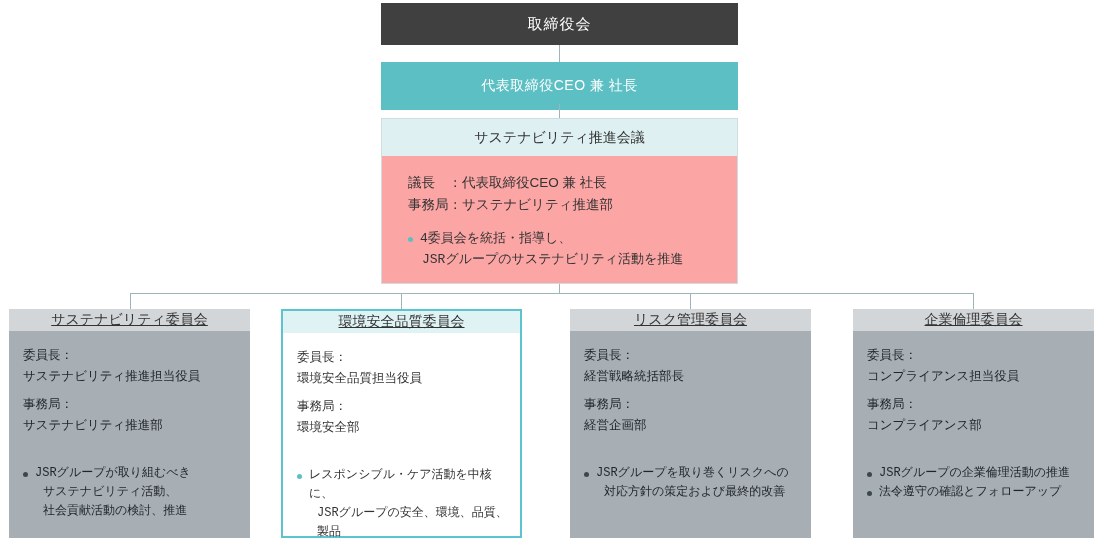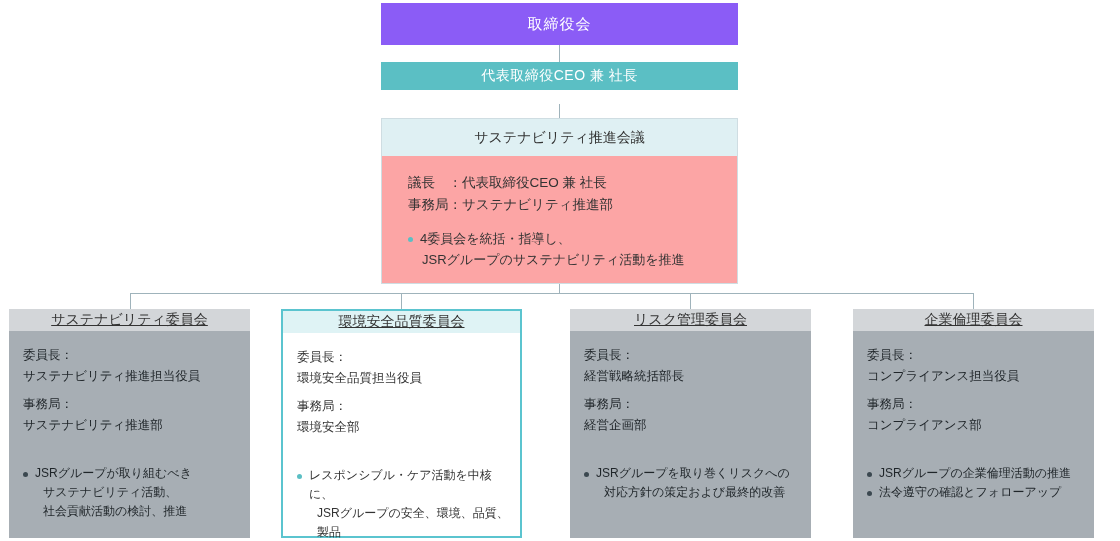--- a/index.html
+++ b/index.html
@@ -9,47 +9,47 @@
     font-family:"Liberation Sans","DejaVu Sans",sans-serif;
     color:#333333;
     position:relative;
     overflow:hidden;
   }
   .canvas{position:relative;width:1120px;height:541px;}
 
   
   .board{
     position:absolute;left:381px;top:3px;width:357px;height:42px;
-    background:#8b5cf6;color:#ffffff;
+    background:#404040;color:#ffffff;
     display:flex;align-items:center;justify-content:center;
     font-size:15px;letter-spacing:1px;
   }
   .ceo{
-    position:absolute;left:381px;top:62px;width:357px;height:28px;
+    position:absolute;left:381px;top:62px;width:357px;height:48px;
     background:#5bbfc4;color:#ffffff;
     display:flex;align-items:center;justify-content:center;
     font-size:14px;letter-spacing:.5px;
   }
 
   
   .promo{
     position:absolute;left:381px;top:118px;width:357px;height:166px;
     background:#fca5a5;border:1px solid #cfdde2;
     box-sizing:border-box;
   }
   .promo-head{
     height:37px;background:#dff0f3;
     display:flex;align-items:center;justify-content:center;
     font-size:14px;color:#333;
   }
   .promo-body{padding:16px 26px 10px 26px;font-size:13.5px;line-height:1.62;}
   .promo-roles div{white-space:nowrap;}
   .promo-bullets{margin-top:13px;}
   .bullet{
-    position:relative;padding-left:12px;font-size:13px;line-height:1.6;
+    position:relative;padding-left:12px;font-size:13px;line-height:1.6;font-family:Liberation Mono, monospace;
   }
   .bullet::before{
     content:"";position:absolute;left:0;top:8px;
     width:5px;height:5px;border-radius:50%;background:#5bbfc4;
   }
   .bullet .cont{display:block;padding-left:2px;}
 
   
   .ln{position:absolute;background:#9fb3bb;}
   .v{width:1px;}

